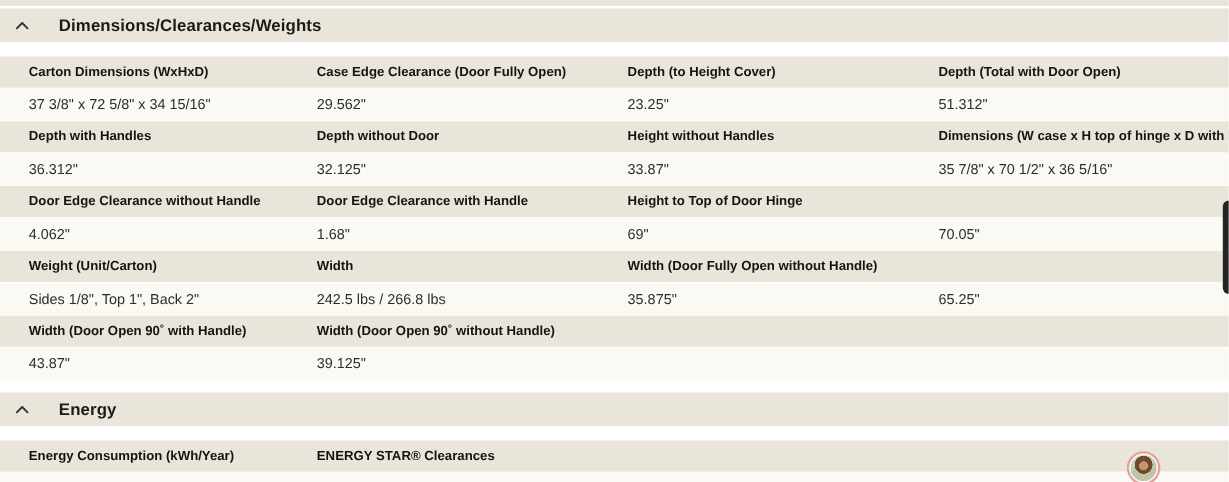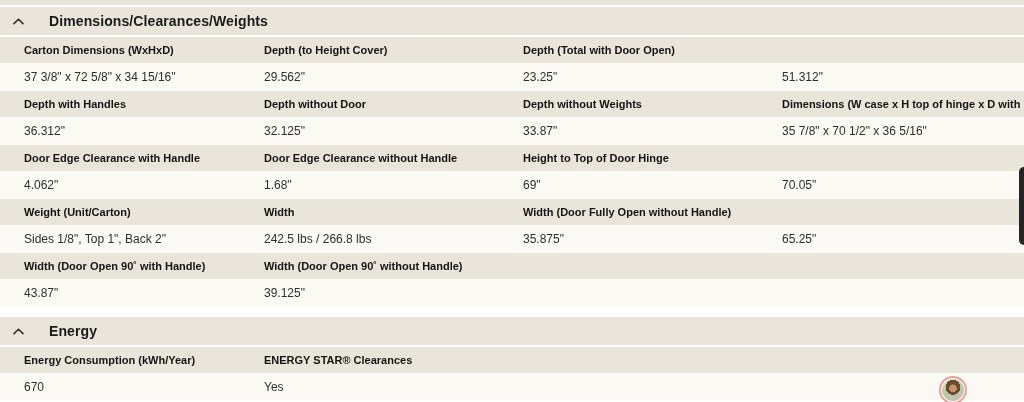--- a/index.html
+++ b/index.html
@@ -7,21 +7,21 @@
     width:1024px; height:402px; overflow:hidden;
     background:#ffffff;
     font-family:"Liberation Sans", sans-serif;
     position:relative;
   }
   .top-strip { height:5px; background:#e9e5da; margin-bottom:2px; }
 
   .section-header {
     height:28px; background:#e9e5da;
     display:flex; align-items:center;
-    margin-bottom:2px; cursor:pointer;
+    margin-bottom:12px; cursor:pointer;
   }
   .chevron-wrap { margin-left:13px; display:flex; align-items:center; }
   .section-title {
     margin-left:25px; font-size:14px; font-weight:700;
     color:#1a1a1a; letter-spacing:.1px;
   }
 
   .spec-row {
     display:grid;
     grid-template-columns:240px 259px 259px 1fr;
@@ -72,46 +72,47 @@
   <span class="chevron-wrap">
     <svg width="11" height="7" viewBox="0 0 11 7">
         <polyline points="1,5.6 5.5,1.2 10,5.6" fill="none" stroke="#333" stroke-width="1.6" stroke-linecap="round" stroke-linejoin="round"></polyline>
       </svg>
   </span>
   <span class="section-title">Dimensions/Clearances/Weights</span>
 </div>
 
 <div class="spec-row label-row">
   <div class="cell">Carton Dimensions (WxHxD)</div>
+  <div class="cell">Case Edge Clearance (Door Fully Open)</div>
   <div class="cell">Depth (to Height Cover)</div>
   <div class="cell">Depth (Total with Door Open)</div>
 </div>
 <div class="spec-row value-row">
   <div class="cell">37 3/8" x 72 5/8" x 34 15/16"</div>
   <div class="cell">29.562"</div>
   <div class="cell">23.25"</div>
   <div class="cell">51.312"</div>
 </div>
 
 <div class="spec-row label-row">
   <div class="cell">Depth with Handles</div>
   <div class="cell">Depth without Door</div>
-  <div class="cell">Depth without Weights</div>
+  <div class="cell">Height without Handles</div>
   <div class="cell">Dimensions (W case x H top of hinge x D with handles)</div>
 </div>
 <div class="spec-row value-row">
   <div class="cell">36.312"</div>
   <div class="cell">32.125"</div>
   <div class="cell">33.87"</div>
   <div class="cell">35 7/8" x 70 1/2" x 36 5/16"</div>
 </div>
 
 <div class="spec-row label-row">
+  <div class="cell">Door Edge Clearance without Handle</div>
   <div class="cell">Door Edge Clearance with Handle</div>
-  <div class="cell">Door Edge Clearance without Handle</div>
   <div class="cell">Height to Top of Door Hinge</div>
 </div>
 <div class="spec-row value-row">
   <div class="cell">4.062"</div>
   <div class="cell">1.68"</div>
   <div class="cell">69"</div>
   <div class="cell">70.05"</div>
 </div>
 
 <div class="spec-row label-row">

